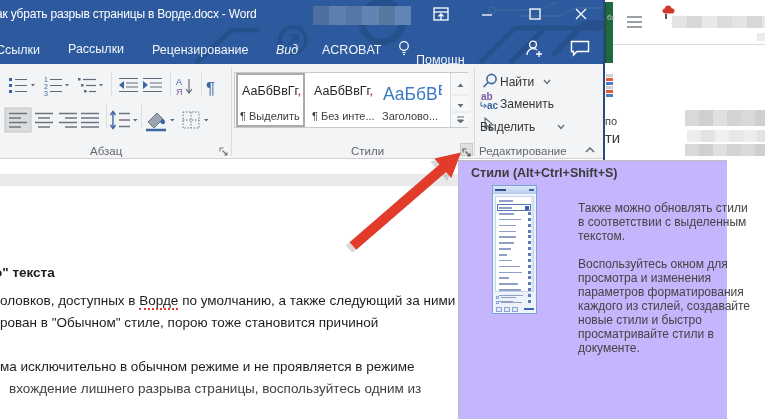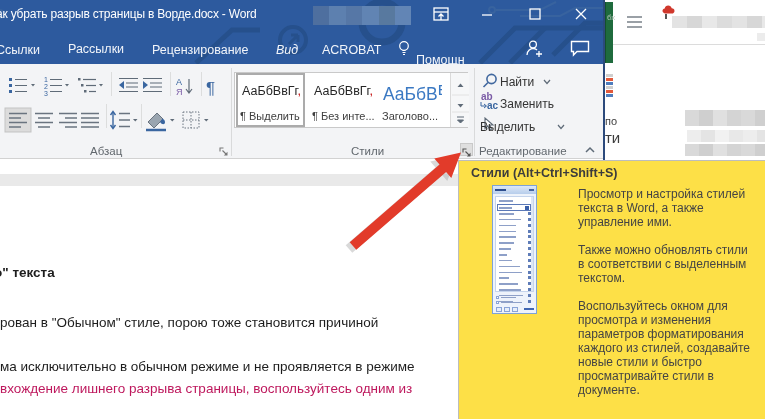--- a/index.html
+++ b/index.html
@@ -226,23 +226,24 @@
     <svg class="abs" style="left:557px;top:60px;" width="8" height="6" viewBox="0 0 8 6">
         <path d="M1 1 L4 4.5 L7 1" stroke="#5f6b78" stroke-width="1.2" fill="none"></path>
       </svg>
   </div>
 
   <div class="abs" style="left:0;top:160px;width:605px;height:14px;background:#fff;"></div>
   <div class="abs" style="left:0;top:174px;width:605px;height:12px;background:#e9e9e9;"></div>
   <div class="abs" style="left:0;top:186px;width:605px;height:233px;background:#fff;"></div>
 
   <div class="abs" style="left:-6px;top:264.5px;font-size:13.5px;font-weight:bold;color:#1d1d1d;white-space:nowrap;">о" текста</div>
+  <div class="abs" style="left:0px;top:292.5px;font-size:13.5px;color:#1d1d1d;white-space:nowrap;">оловков, доступных в <span style="border-bottom:2px dotted #e03b30;">Ворде</span> по умолчанию, а также следующий за ними</div>
   <div class="abs" style="left:0px;top:314.5px;font-size:13.5px;color:#1d1d1d;white-space:nowrap;">рован в "Обычном" стиле, порою тоже становится причиной</div>
   <div class="abs" style="left:0px;top:358.5px;font-size:13.5px;color:#1d1d1d;white-space:nowrap;">ма исключительно в обычном режиме и не проявляется в режиме</div>
-  <div class="abs" style="left:0px;top:380.5px;font-size:13.5px;color:#be185d;white-space:nowrap;">вхождение лишнего разрыва страницы, воспользуйтесь одним из</div>
+  <div class="abs" style="left:0px;top:380.5px;font-size:13.5px;color:#404040;white-space:nowrap;padding-left:9px;">вхождение лишнего разрыва страницы, воспользуйтесь одним из</div>
 
   <div class="abs" style="left:603px;top:0;width:2px;height:162px;background:#2c4a7c;"></div>
 
   <div class="abs" style="left:605px;top:0;width:160px;height:419px;background:#fff;">
 
     <div class="abs" style="left:0;top:2px;width:8px;height:61px;background:#1f6b3d;border-left:1px solid #14512c;">
       <div class="abs" style="left:1px;top:11px;font-size:8px;color:#b9c8bd;">бх</div>
     </div>
 
     <div class="abs" style="left:1px;top:74px;width:7px;height:23px;">
@@ -271,21 +272,21 @@
     <div class="abs" style="left:67px;top:16px;width:93px;height:12px;background:repeating-linear-gradient(90deg,#e3e3e3 0 15px,#d7d7d7 15px 30px,#e8e8e8 30px 45px,#dcdcdc 45px 60px);"></div>
     <div class="abs" style="left:152px;top:33px;width:8px;height:8px;background:#ececec;"></div>
 
     <div class="abs" style="left:8px;top:44px;width:152px;height:1px;background:#dcdcdc;"></div>
 
     <div class="abs" style="left:80px;top:110px;width:80px;height:16px;background:repeating-linear-gradient(90deg,#d9d9d9 0 14px,#cfcfcf 14px 28px,#e0e0e0 28px 42px,#d4d4d4 42px 56px);"></div>
     <div class="abs" style="left:82px;top:130px;width:78px;height:12px;background:repeating-linear-gradient(90deg,#ededed 0 14px,#e4e4e4 14px 28px,#f1f1f1 28px 42px,#e8e8e8 42px 56px);"></div>
     <div class="abs" style="left:80px;top:144px;width:80px;height:12px;background:repeating-linear-gradient(90deg,#d9d9d9 0 14px,#cfcfcf 14px 28px,#e0e0e0 28px 42px,#d4d4d4 42px 56px);"></div>
   </div>
 
-  <div class="abs" style="left:458px;top:160px;width:307px;height:259px;background:#fde047;border-left:1px solid #bdbdbd;border-top:1px solid #bdbdbd;">
+  <div class="abs" style="left:458px;top:160px;width:269px;height:259px;background:#c4b5fd;border-left:1px solid #bdbdbd;border-top:1px solid #bdbdbd;">
     <div class="abs" style="left:12px;top:5px;font-size:12.5px;font-weight:bold;color:#3c3c3c;">Стили (Alt+Ctrl+Shift+S)</div>
 
     <div class="abs" style="left:33px;top:24px;width:45px;height:129px;border:1px solid #7da2d8;background:#eef3fb;">
       <div class="abs" style="left:0;top:0;width:43px;height:8px;background:linear-gradient(#dce8f8,#b7cdeb);">
         <div style="position:absolute;left:2px;top:2.5px;width:11px;height:2.5px;background:#2d4d8e;"></div>
         <div style="position:absolute;right:2px;top:3px;width:5px;height:2px;background:#44639e;"></div>
       </div>
       <div class="abs" style="left:2px;top:10px;width:39px;height:96px;background:#fff;border:1px solid #c5d4ec;"></div>
       <div class="abs" style="left:38px;top:11px;width:2px;height:94px;background:#dde7f6;"></div>
       <div class="abs" style="left:6px;top:14px;width:14px;height:1.5px;background:#8ea0c8;"></div>
@@ -329,21 +330,20 @@
       <div class="abs" style="left:8px;top:110.5px;width:15px;height:1.5px;background:#8ea0c8;"></div>
       <div class="abs" style="left:3px;top:115px;width:3px;height:3px;border:1px solid #8aa4d8;background:#fff;"></div>
       <div class="abs" style="left:8px;top:115.5px;width:21px;height:1.5px;background:#8ea0c8;"></div>
       <div class="abs" style="left:3px;top:120.5px;width:6px;height:5.5px;border:1px solid #8aa4d8;background:#e6eefa;"></div>
       <div class="abs" style="left:11px;top:120.5px;width:6px;height:5.5px;border:1px solid #8aa4d8;background:#e6eefa;"></div>
       <div class="abs" style="left:19px;top:120.5px;width:6px;height:5.5px;border:1px solid #8aa4d8;background:#e6eefa;"></div>
       <div class="abs" style="left:31px;top:122px;width:10px;height:2px;background:#3f66b2;"></div>
     </div>
 
     <div class="abs" style="left:119px;top:26px;font-size:12px;line-height:14px;color:#444;white-space:nowrap;">
-      <div>Просмотр и настройка стилей<br>текста в Word, а также<br>управление ими.</div>
       <div style="margin-top:14px;">Также можно обновлять стили<br>в соответствии с выделенным<br>текстом.</div>
       <div style="margin-top:14px;">Воспользуйтесь окном для<br>просмотра и изменения<br>параметров форматирования<br>каждого из стилей, создавайте<br>новые стили и быстро<br>просматривайте стили в<br>документе.</div>
     </div>
   </div>
 
   <svg class="abs" style="left:320px;top:130px;" width="170" height="140" viewBox="0 0 170 140">
     <polygon transform="translate(-4,3)" opacity="0.4" fill="#a0a0a0" points="141,22.5 131.3,48 126.1,42 36.3,119.8 29.7,112.2 119.5,34.4 114.3,28.4"></polygon>
     <polygon fill="#e23b2a" points="141,22.5 131.3,48 126.1,42 36.3,119.8 29.7,112.2 119.5,34.4 114.3,28.4"></polygon>
   </svg>
 

